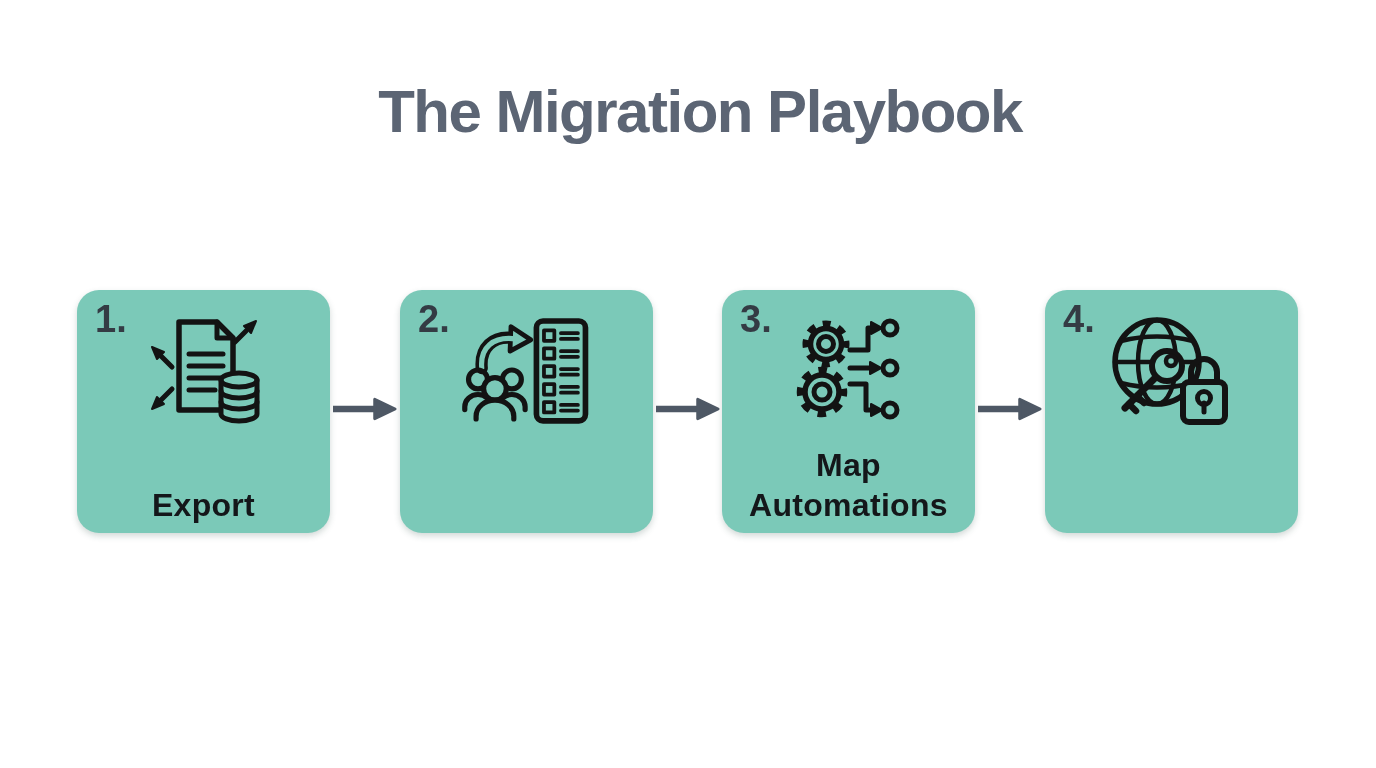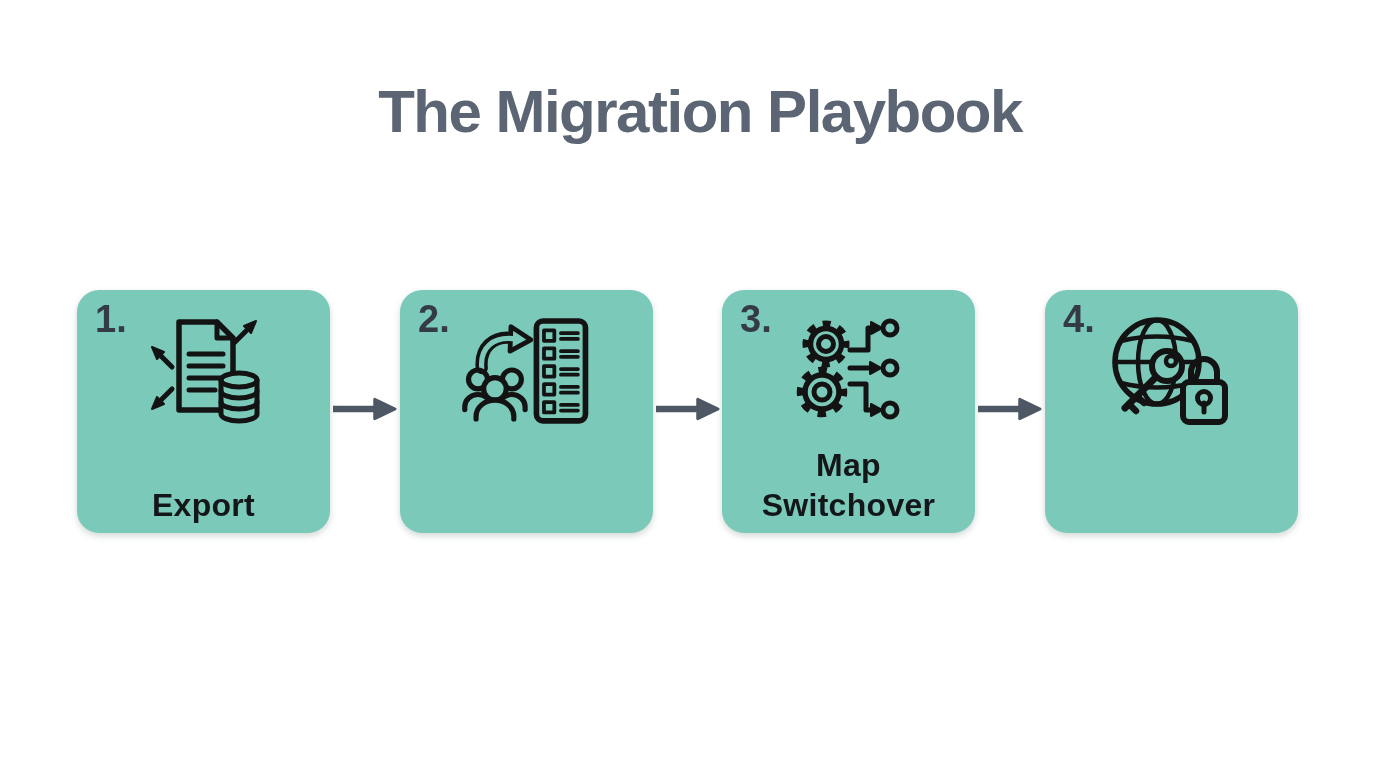--- a/index.html
+++ b/index.html
@@ -159,21 +159,21 @@
         <path class="ln" stroke-width="5" d="M66 58 H86"></path>
         <polygon class="tri" points="97,58 86,52 86,64"></polygon>
         <circle class="ln" stroke-width="5" cx="106" cy="58" r="7"></circle>
         <path class="ln" stroke-width="5" d="M66 74 H82 V100 H88"></path>
         <polygon class="tri" points="98,100 87,94 87,106"></polygon>
         <circle class="ln" stroke-width="5" cx="106" cy="100" r="7"></circle>
       </svg>
     </div>
     <div class="label">
       <span>Map</span>
-      <span>Switchover</span>
+      <span>Automations</span>
     </div>
   </section>
 
   <svg class="arrow arrow3" viewBox="0 0 66 26">
     <path class="shaft" d="M0 13 H46"></path>
       <polygon class="head" points="64,13 43,3 43,23"></polygon>
   </svg>
 
   <section class="step step4">
     <span class="num">4.</span>

